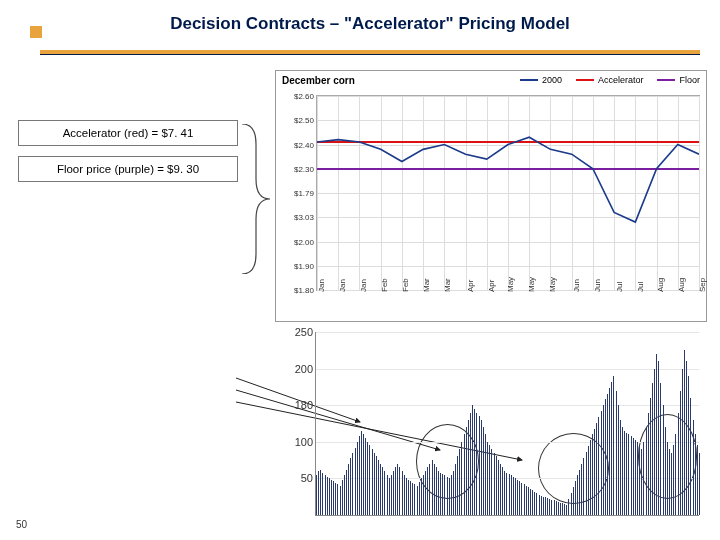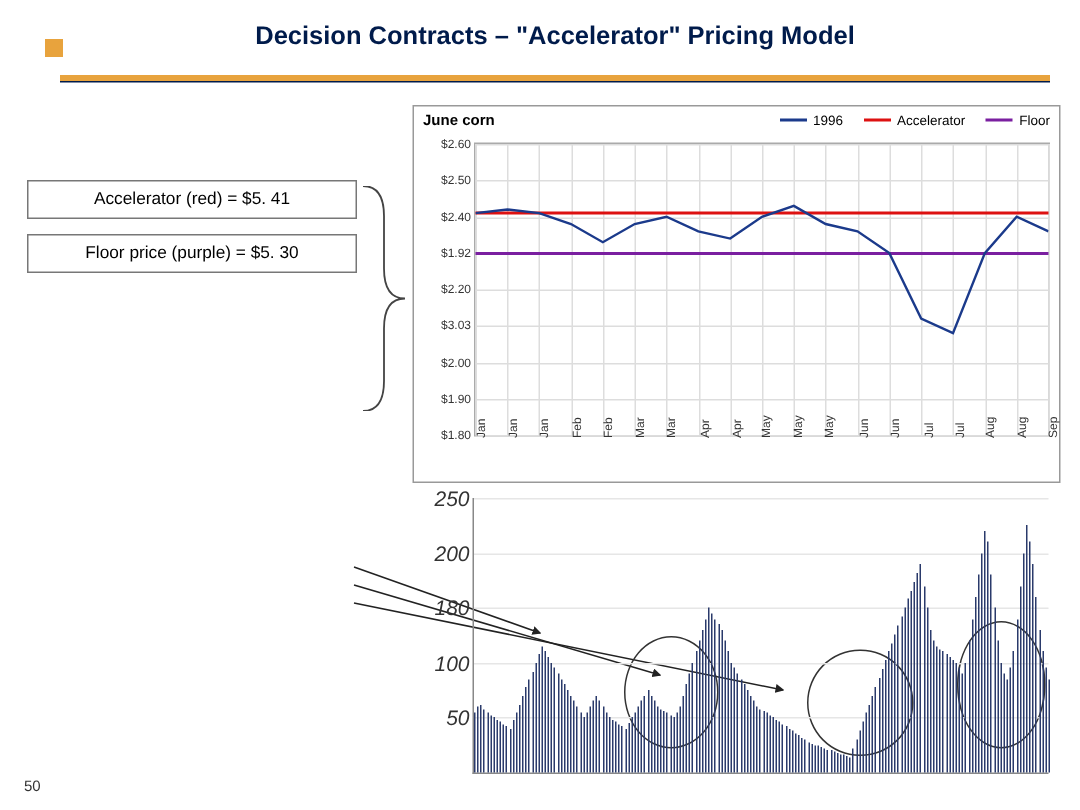--- a/index.html
+++ b/index.html
@@ -21,39 +21,39 @@
   .chart-top .legend{position:absolute;right:6px;top:4px;font-size:9px;display:flex;gap:14px;}
   .chart-top .legend .lg{display:flex;align-items:center;gap:4px;}
   .chart-top .legend .sw{width:18px;height:2px;}
   .plot-top{position:absolute;left:40px;right:6px;top:24px;bottom:30px;border:1px solid #aaa;}
   .ygrid,.xgrid{position:absolute;background:#ddd;}
   .ylab{position:absolute;right:100%;margin-right:3px;font-size:8px;color:#333;transform:translateY(-50%);}
   .xlab{position:absolute;top:100%;margin-top:2px;font-size:8px;color:#333;transform:translateX(-50%) rotate(-90deg);transform-origin:top left;white-space:nowrap;}
   .hline{position:absolute;left:0;right:0;height:2px;}
   .chart-bot{position:absolute;left:275px;top:328px;width:430px;height:200px;}
   .plot-bot{position:absolute;left:40px;right:6px;top:4px;bottom:12px;border-left:1px solid #888;border-bottom:1px solid #888;}
-  .ylab2{position:absolute;right:100%;margin-right:3px;font-size:14px;color:#333;transform:translateY(-50%);font-style:italic;}
+  .ylab2{position:absolute;right:100%;margin-right:3px;font-size:11px;color:#333;transform:translateY(-50%);}
   .bar{position:absolute;bottom:0;width:1px;background:#2a3a6b;}
   .ellipse{position:absolute;border:1px solid #333;border-radius:50%;background:transparent;}
   .pagenum{position:absolute;left:16px;bottom:10px;font-size:10px;color:#333;}
 </style>
 </head>
 <body>
 
 <div class="slide">
   <div class="tick"></div>
   <div class="title">Decision Contracts – "Accelerator" Pricing Model</div>
   <div class="title-underline">
     <div class="bar1"></div>
       <div class="bar2"></div>
   </div>
 
   <div class="callout-stack">
-    <div class="callout">Accelerator (red) = $5. 41</div>
-    <div class="callout">Floor price (purple) = $5. 30</div>
+    <div class="callout">Accelerator (red) = $7. 41</div>
+    <div class="callout">Floor price (purple) = $9. 30</div>
   </div>
 
   <div class="brace">
     <svg viewBox="0 0 34 150" preserveAspectRatio="none">
       <path d="M4 0 Q18 0 18 20 L18 55 Q18 75 32 75 Q18 75 18 95 L18 130 Q18 150 4 150" fill="none" stroke="#444" stroke-width="1.2"></path>
     </svg>
   </div>
 
 
   <svg class="arrows" viewBox="0 0 320 160">
@@ -61,48 +61,48 @@
         <marker id="ah" markerWidth="6" markerHeight="6" refX="5" refY="3" orient="auto">
           <path d="M0 0 L6 3 L0 6 Z" fill="#222"></path>
         </marker>
       </defs>
     <line x1="6" y1="28" x2="130" y2="72" stroke="#222" stroke-width="1" marker-end="url(#ah)"></line>
     <line x1="6" y1="40" x2="210" y2="100" stroke="#222" stroke-width="1" marker-end="url(#ah)"></line>
     <line x1="6" y1="52" x2="292" y2="110" stroke="#222" stroke-width="1" marker-end="url(#ah)"></line>
   </svg>
 
   <div class="chart-top">
-    <div class="ct-title">June corn</div>
+    <div class="ct-title">December corn</div>
     <div class="legend">
       <div class="lg">
           <span class="sw" style="background:#1b3a8b"></span>
-          <span>1996</span>
+          <span>2000</span>
         </div>
       <div class="lg">
           <span class="sw" style="background:#d11"></span>
           <span>Accelerator</span>
         </div>
       <div class="lg">
           <span class="sw" style="background:#7a1fa0"></span>
           <span>Floor</span>
         </div>
     </div>
     <div class="plot-top" id="plot-top">
         <div class="ygrid" style="left: 0px; right: 0px; top: 194px; height: 1px;"></div>
         <div class="ylab" style="top: 194px;">$1.80</div>
         <div class="ygrid" style="left: 0px; right: 0px; top: 169.75px; height: 1px;"></div>
         <div class="ylab" style="top: 169.75px;">$1.90</div>
         <div class="ygrid" style="left: 0px; right: 0px; top: 145.5px; height: 1px;"></div>
         <div class="ylab" style="top: 145.5px; text-align: center;">$2.00</div>
         <div class="ygrid" style="left: 0px; right: 0px; top: 121.25px; height: 1px;"></div>
         <div class="ylab" style="top: 121.25px;">$3.03</div>
         <div class="ygrid" style="left: 0px; right: 0px; top: 97px; height: 1px;"></div>
-        <div class="ylab" style="top: 97px;">$2.20</div>
+        <div class="ylab" style="top: 97px;">$1.79</div>
         <div class="ygrid" style="left: 0px; right: 0px; top: 72.75px; height: 1px;"></div>
-        <div class="ylab" style="top: 72.75px;">$1.92</div>
+        <div class="ylab" style="top: 72.75px;">$2.30</div>
         <div class="ygrid" style="left: 0px; right: 0px; top: 48.5px; height: 1px;"></div>
         <div class="ylab" style="top: 48.5px;">$2.40</div>
         <div class="ygrid" style="left: 0px; right: 0px; top: 24.25px; height: 1px;"></div>
         <div class="ylab" style="top: 24.25px;">$2.50</div>
         <div class="ygrid" style="left: 0px; right: 0px; top: 0px; height: 1px;"></div>
         <div class="ylab" style="top: 0px;">$2.60</div>
         <div class="xgrid" style="top: 0px; bottom: 0px; left: 0px; width: 1px;"></div>
         <div class="xlab" style="left: 6px;">Jan</div>
         <div class="xgrid" style="top: 0px; bottom: 0px; left: 21.2222px; width: 1px;"></div>
         <div class="xlab" style="left: 27.2222px;">Jan</div>

